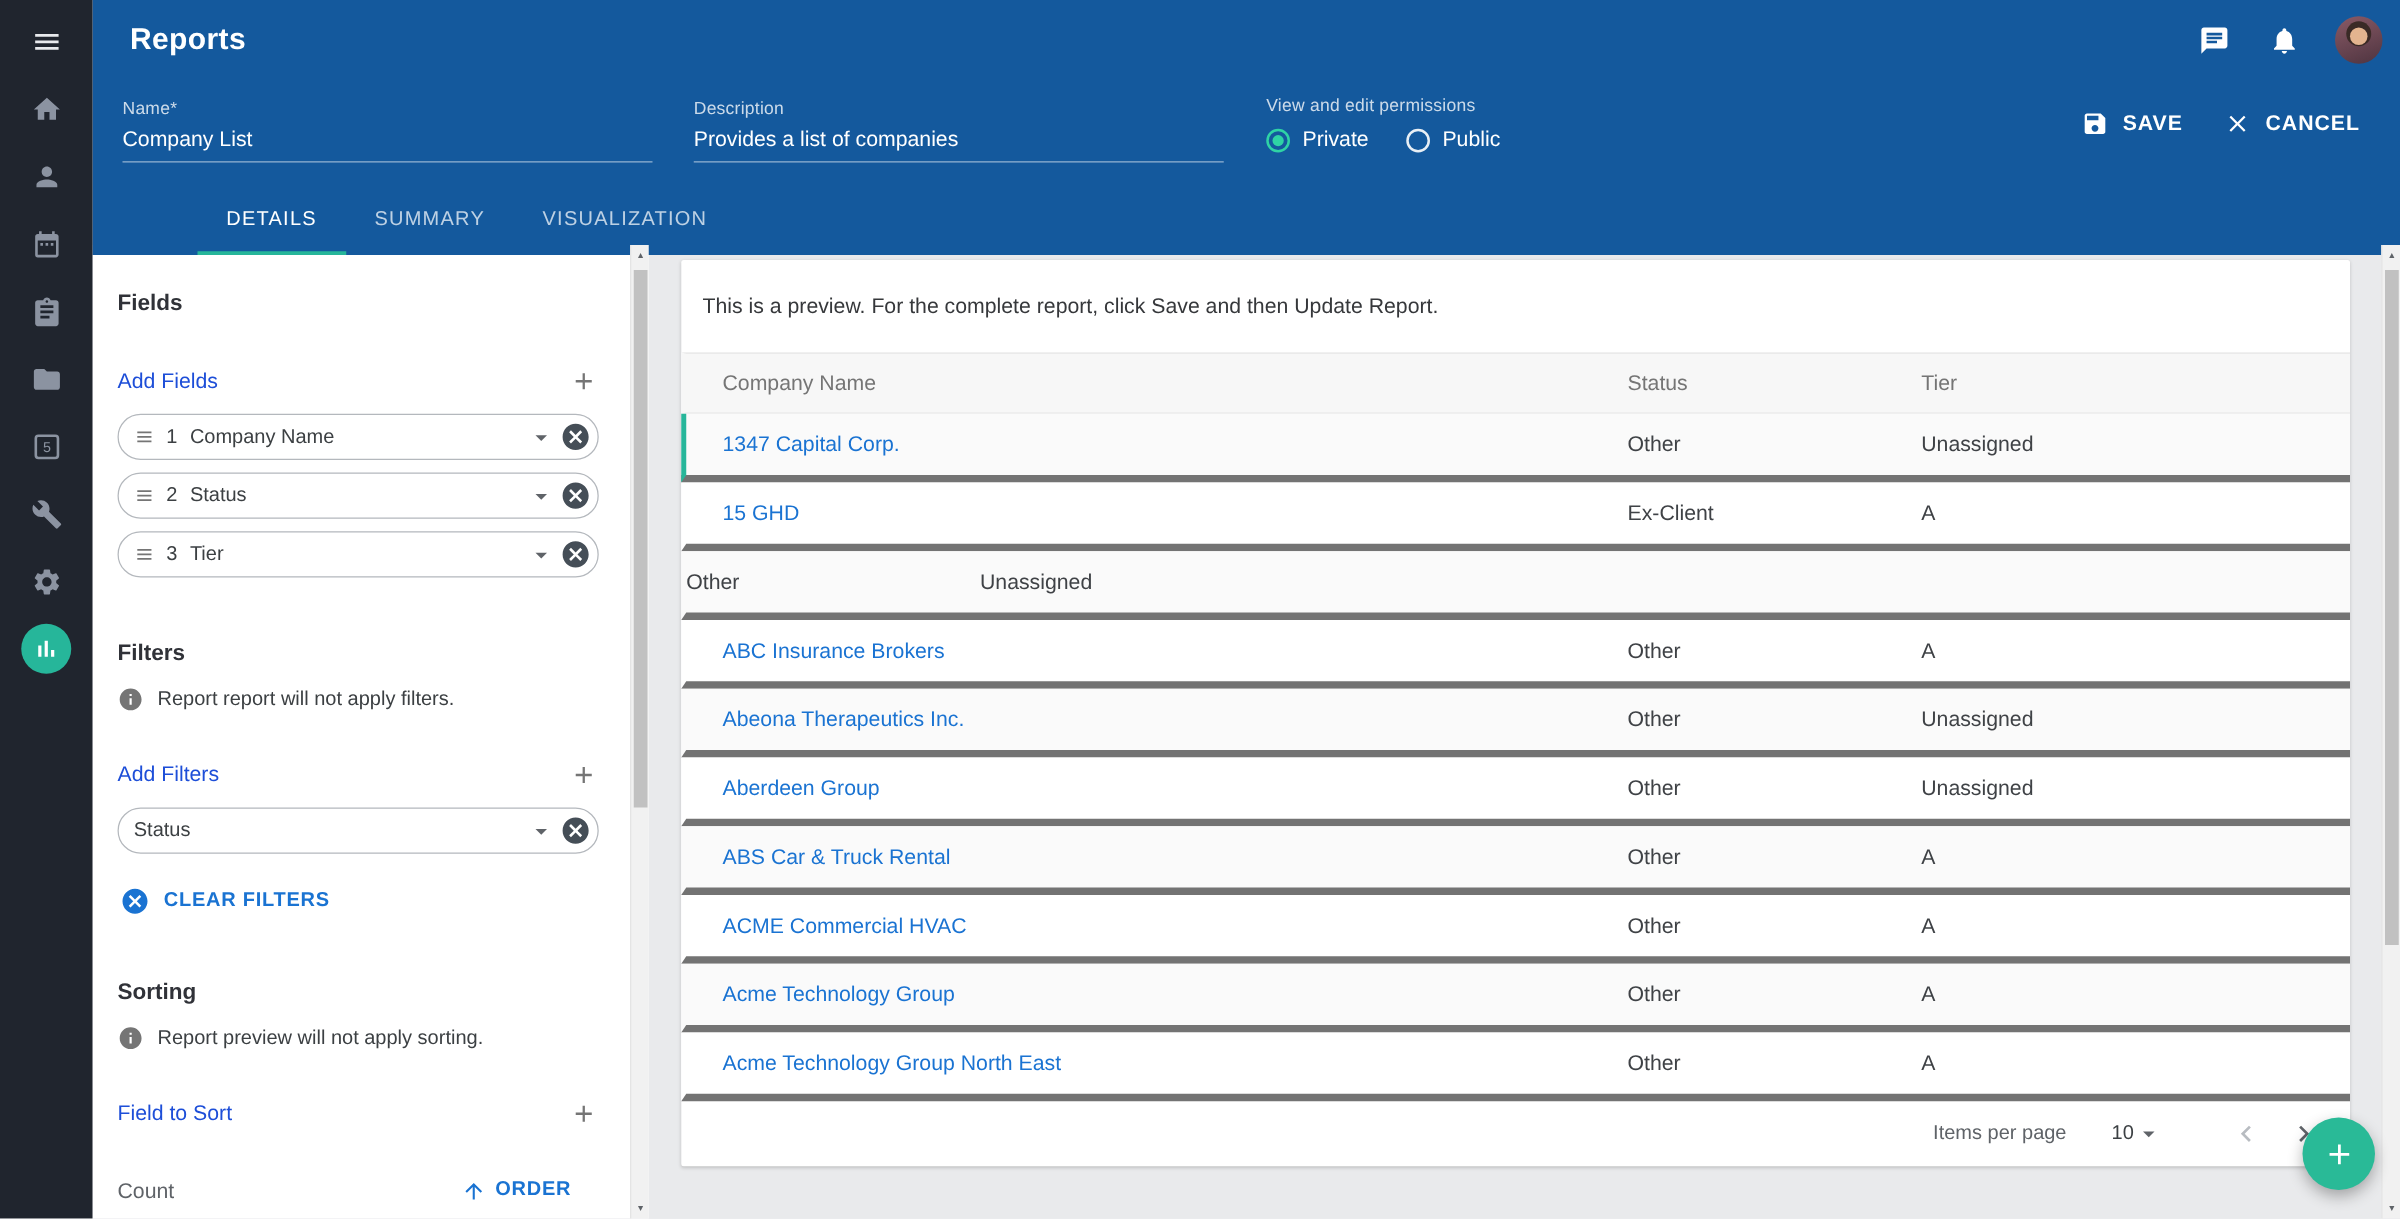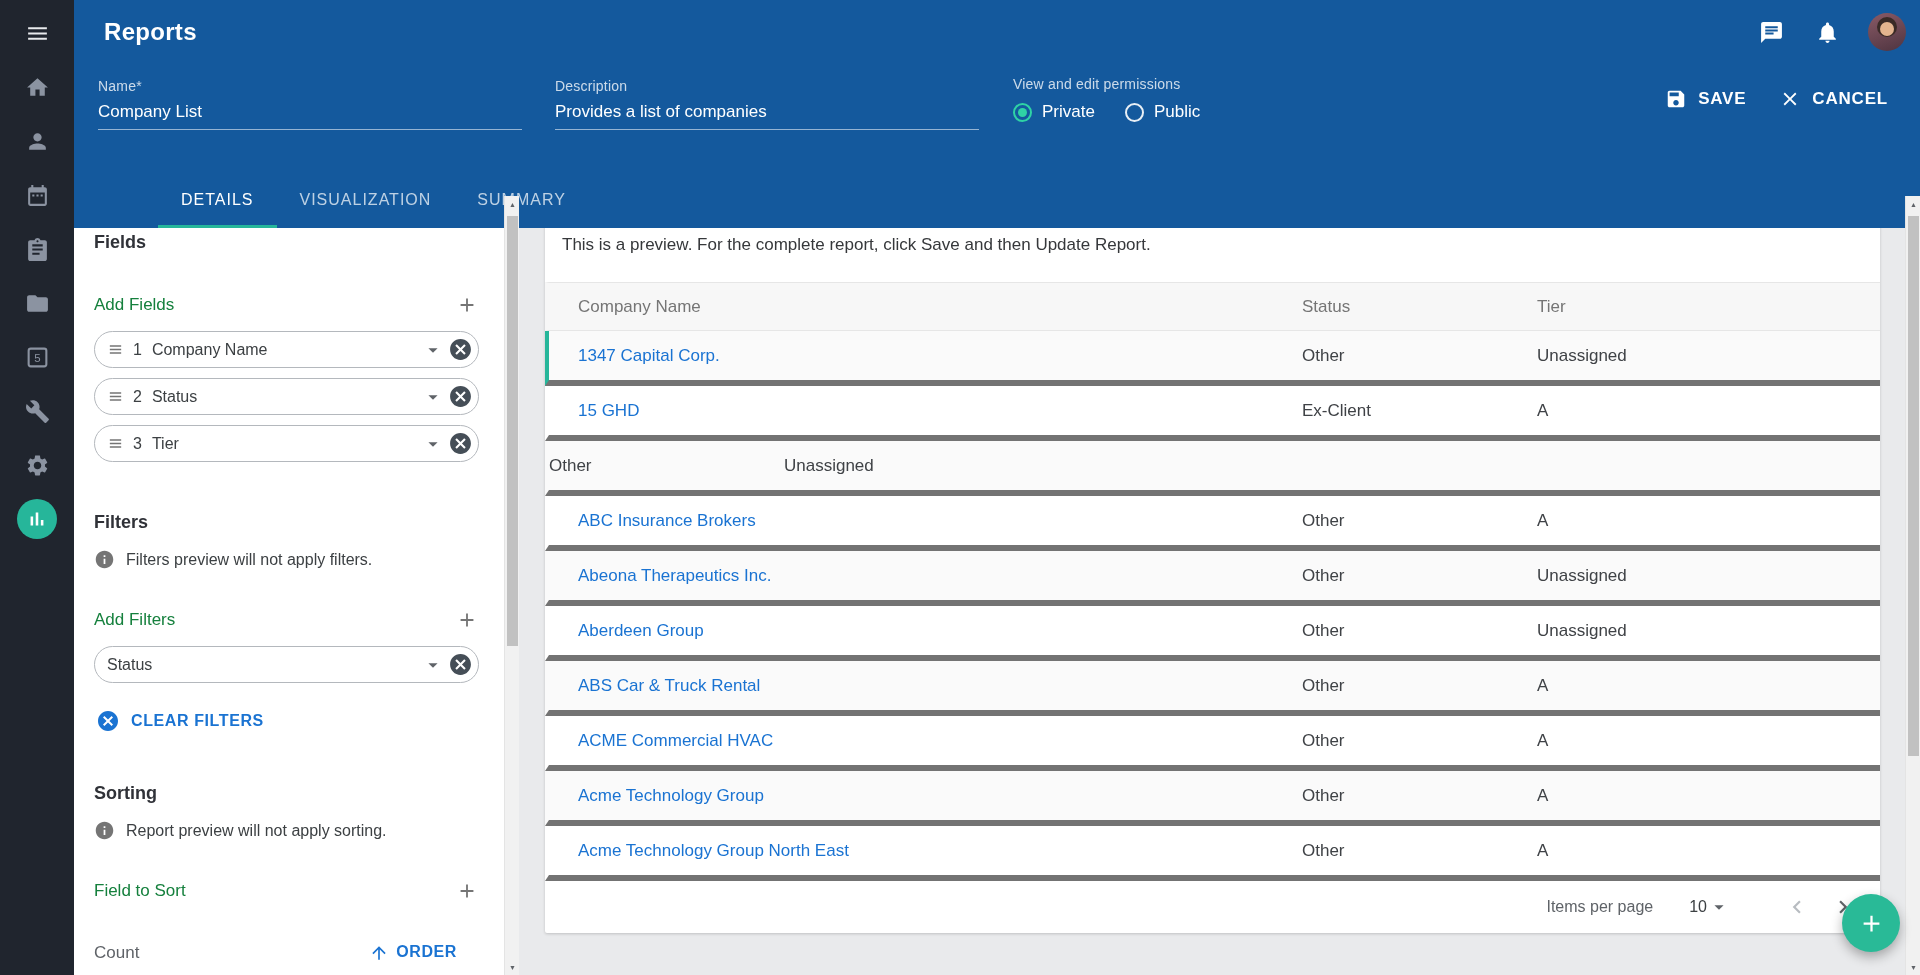--- a/index.html
+++ b/index.html
@@ -12,21 +12,21 @@
           display:flex; flex-direction:column; align-items:center; padding-top:6px; }
   .rail-item { width:54px; height:54px; display:flex; align-items:center; justify-content:center;
                color:#8b93a1; cursor:pointer; flex:none; }
   .rail-item svg { width:25px; height:25px; fill:currentColor; }
   .rail-item.menu { color:#e8eaed; }
   .rail-item.active .circle { width:40px; height:40px; border-radius:50%; background:#26b69a;
                display:flex; align-items:center; justify-content:center; }
   .rail-item.active svg { width:22px; height:22px; fill:#ffffff; }
 
   
-  .header-block { position:absolute; left:74px; top:0; right:0; height:228px; background:#14599d; color:#fff; z-index:5; }
+  .header-block { position:absolute; left:74px; top:0; right:0; height:204px; background:#14599d; color:#fff; z-index:5; }
   .topbar { position:absolute; top:0; left:0; right:0; height:64px; display:flex; align-items:center; padding:0 14px 0 30px; }
   .topbar h1 { font-size:24px; font-weight:bold; letter-spacing:.3px; }
   .top-icons { margin-left:auto; display:flex; align-items:center; gap:26px; }
   .top-icon { width:30px; height:30px; display:flex; align-items:center; justify-content:center; cursor:pointer; }
   .top-icon svg { width:25px; height:25px; fill:#ffffff; }
   .avatar { width:38px; height:38px; border-radius:50%; cursor:pointer; position:relative; overflow:hidden;
             background:linear-gradient(160deg,#8a5a66 0%,#4e3440 100%); }
   .avatar::before { content:""; position:absolute; left:9px; top:4px; width:20px; height:20px; border-radius:50%; background:#3a2a26; }
   .avatar::after { content:""; position:absolute; left:12px; top:9px; width:14px; height:14px; border-radius:50%; background:#e3b48f; }
 
@@ -56,21 +56,21 @@
   .tab.active { color:#ffffff; }
   .tab.active::after { content:""; position:absolute; left:0; right:0; bottom:0; height:3px; background:#26b69a; }
 
   
   .content { position:absolute; left:74px; top:196px; right:0; bottom:0; background:#e9eaec;padding-left:25px; }
 
   
   .left-panel { position:absolute; left:0; top:0; bottom:0; width:445px; background:#fff;
                 padding:36px 40px 0 20px; overflow:hidden; }
   .p-heading { font-size:18px; font-weight:bold; color:#303238; }
-  .add-row { display:flex; align-items:center; justify-content:space-between; color:#15803d; font-size:17px; }
+  .add-row { display:flex; align-items:center; justify-content:space-between; color:#1d4ed8; font-size:17px; }
   .add-row.first { margin-top:40px; }
   .plus-btn { width:24px; height:24px; border:none; background:none; cursor:pointer; display:flex; align-items:center; justify-content:center; }
   .plus-btn svg { width:22px; height:22px; fill:#757575; }
   .chips { margin-top:14px; }
   .chip { display:flex; align-items:center; height:37px; border:1px solid #b4b8bd; border-radius:19px;
           padding:0 5px 0 12px; margin-bottom:10px; background:#fff; cursor:pointer; }
   .chip .drag { display:flex; align-items:center; color:#757575; }
   .chip .drag svg { width:17px; height:17px; fill:currentColor; }
   .chip .num { font-size:16px; color:#3c4043; margin:0 10px 0 9px; }
   .chip .clabel { flex:1; font-size:16px; color:#3c4043; }
@@ -255,23 +255,23 @@
             </svg>
           <span>CANCEL</span>
         </button>
       </div>
     </div>
 
     <div class="tabs">
 
         <div class="tab active">DETAILS</div>
 
+        <div class="tab">SUMMARY</div>
+
         <div class="tab">VISUALIZATION</div>
-
-        <div class="tab">SUMMARY</div>
       </div>
   </div>
 
   <div class="content">
 
     <aside class="left-panel">
       <div class="p-heading">Fields</div>
 
       <div class="add-row first">
         <span>Add Fields</span>
@@ -343,21 +343,21 @@
               </svg>
             </button>
           </div>
         </div>
 
       <div class="p-heading section-heading">Filters</div>
       <div class="info-row">
         <svg viewBox="0 0 24 24">
             <path d="M12 2C6.48 2 2 6.48 2 12s4.48 10 10 10 10-4.48 10-10S17.52 2 12 2zm1 15h-2v-6h2v6zm0-8h-2V7h2v2z"></path>
           </svg>
-        <span>Filters preview will not apply filters.</span>
+        <span>Report report will not apply filters.</span>
       </div>
 
       <div class="add-row mid">
         <span>Add Filters</span>
         <button class="plus-btn">
           <svg viewBox="0 0 24 24">
               <path d="M19 13h-6v6h-2v-6H5v-2h6V5h2v6h6v2z"></path>
             </svg>
         </button>
       </div>

